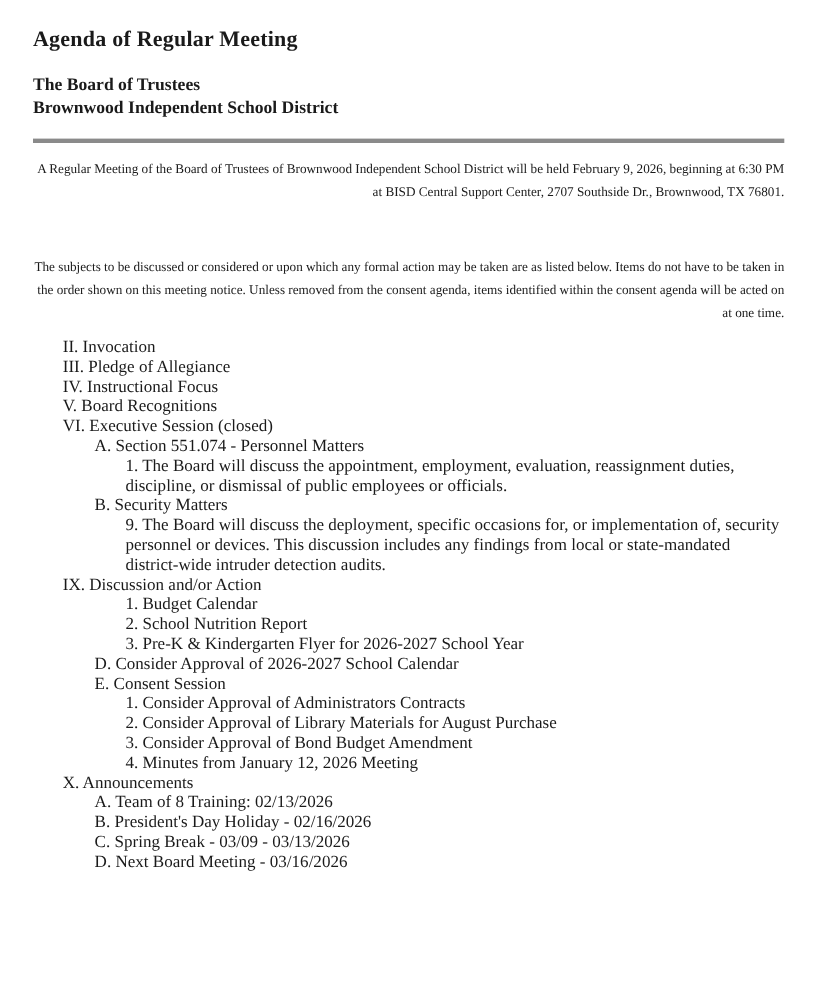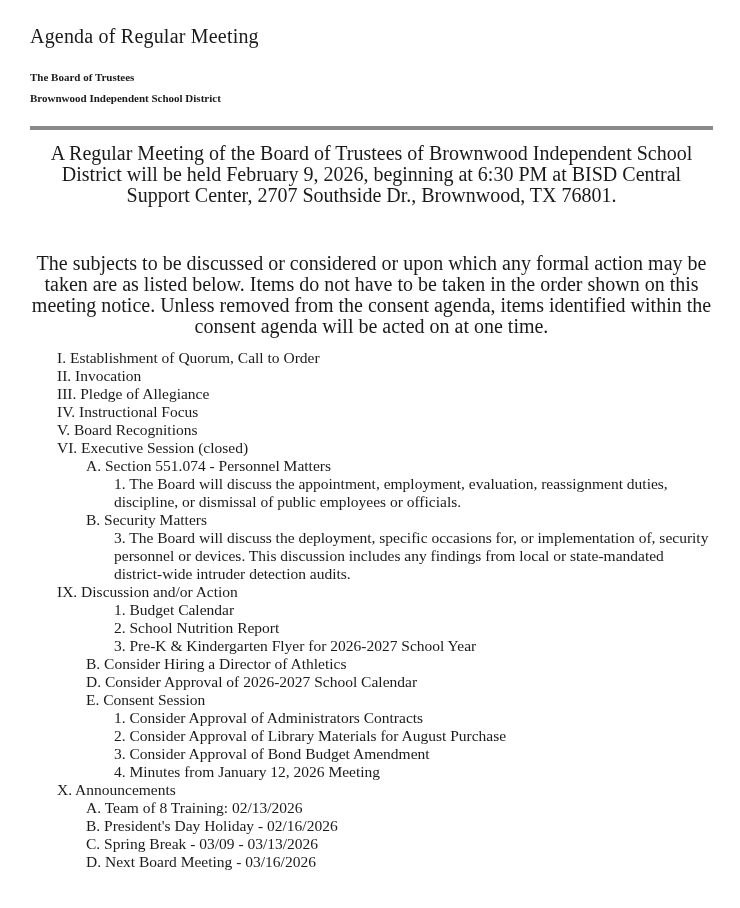--- a/index.html
+++ b/index.html
@@ -15,41 +15,41 @@
     color: #1a1a1a;
   }
   .page {
     box-sizing: border-box;
     width: 740px;
     height: 908px;
     padding: 25px 27px 0 30px;
   }
   .doc-title {
     font-size: 20px;
-    font-weight: normal;
+    font-weight: bold;
     line-height: 22px;
     letter-spacing: 0.2px;
     margin: 0 0 20px 0;
   }
   .org-block {
-    font-size: 11px;
+    font-size: 16px;
     font-weight: bold;
     line-height: 21px;
     margin: 0;
   }
   .divider {
     height: 4px;
     background: #8a8a8a;
     margin: 17px 0 13px 0;
   }
   .para {
-    font-size: 20px;
+    font-size: 12px;
     line-height: 21px;
     margin: 0;
-    text-align: center;
+    text-align: right;
   }
   .para.notice {
     margin-top: 47px;
   }
   .agenda-list {
     margin-top: 12px;
     font-size: 15.5px;
     line-height: 18px;
   }
   .agenda-item { margin: 0; }
@@ -69,35 +69,33 @@
     <div>Brownwood Independent School District</div>
   </div>
 
   <div class="divider"></div>
 
   <p class="para intro">A Regular Meeting of the Board of Trustees of Brownwood Independent School District will be held February 9, 2026, beginning at 6:30 PM at BISD Central Support Center, 2707 Southside Dr., Brownwood, TX 76801.</p>
 
   <p class="para notice">The subjects to be discussed or considered or upon which any formal action may be taken are as listed below. Items do not have to be taken in the order shown on this meeting notice.  Unless removed from the consent agenda, items identified within the consent agenda will be acted on at one time.</p>
 
   <div class="agenda-list">
-      <div class="agenda-item lvl1">I. Establishment of Quorum, Call to Order</div>
       <div class="agenda-item lvl1">II. Invocation</div>
       <div class="agenda-item lvl1">III. Pledge of Allegiance</div>
       <div class="agenda-item lvl1">IV. Instructional Focus</div>
       <div class="agenda-item lvl1">V. Board Recognitions</div>
       <div class="agenda-item lvl1">VI. Executive Session (closed)</div>
       <div class="agenda-item lvl2">A. Section 551.074 - Personnel Matters</div>
       <div class="agenda-item lvl3">1. The Board will discuss the appointment, employment, evaluation, reassignment duties, discipline, or dismissal of public employees or officials.</div>
       <div class="agenda-item lvl2">B. Security Matters</div>
-      <div class="agenda-item lvl3">3. The Board will discuss the deployment, specific occasions for, or implementation of, security personnel or devices. This discussion includes any findings from local or state-mandated district-wide intruder detection audits.</div>
+      <div class="agenda-item lvl3">9. The Board will discuss the deployment, specific occasions for, or implementation of, security personnel or devices. This discussion includes any findings from local or state-mandated district-wide intruder detection audits.</div>
       <div class="agenda-item lvl1">IX. Discussion and/or Action</div>
       <div class="agenda-item lvl3">1. Budget Calendar</div>
       <div class="agenda-item lvl3">2. School Nutrition Report</div>
       <div class="agenda-item lvl3">3. Pre-K &amp; Kindergarten Flyer for 2026-2027 School Year</div>
-      <div class="agenda-item lvl2">B. Consider Hiring a Director of Athletics</div>
       <div class="agenda-item lvl2">D. Consider Approval of 2026-2027 School Calendar</div>
       <div class="agenda-item lvl2">E. Consent Session</div>
       <div class="agenda-item lvl3">1. Consider Approval of Administrators Contracts</div>
       <div class="agenda-item lvl3">2. Consider Approval of Library Materials for August Purchase</div>
       <div class="agenda-item lvl3">3. Consider Approval of Bond Budget Amendment</div>
       <div class="agenda-item lvl3">4. Minutes from January 12, 2026 Meeting</div>
       <div class="agenda-item lvl1">X. Announcements</div>
       <div class="agenda-item lvl2">A. Team of 8 Training: 02/13/2026</div>
       <div class="agenda-item lvl2">B. President's Day Holiday - 02/16/2026</div>
       <div class="agenda-item lvl2">C. Spring Break - 03/09 - 03/13/2026</div>

